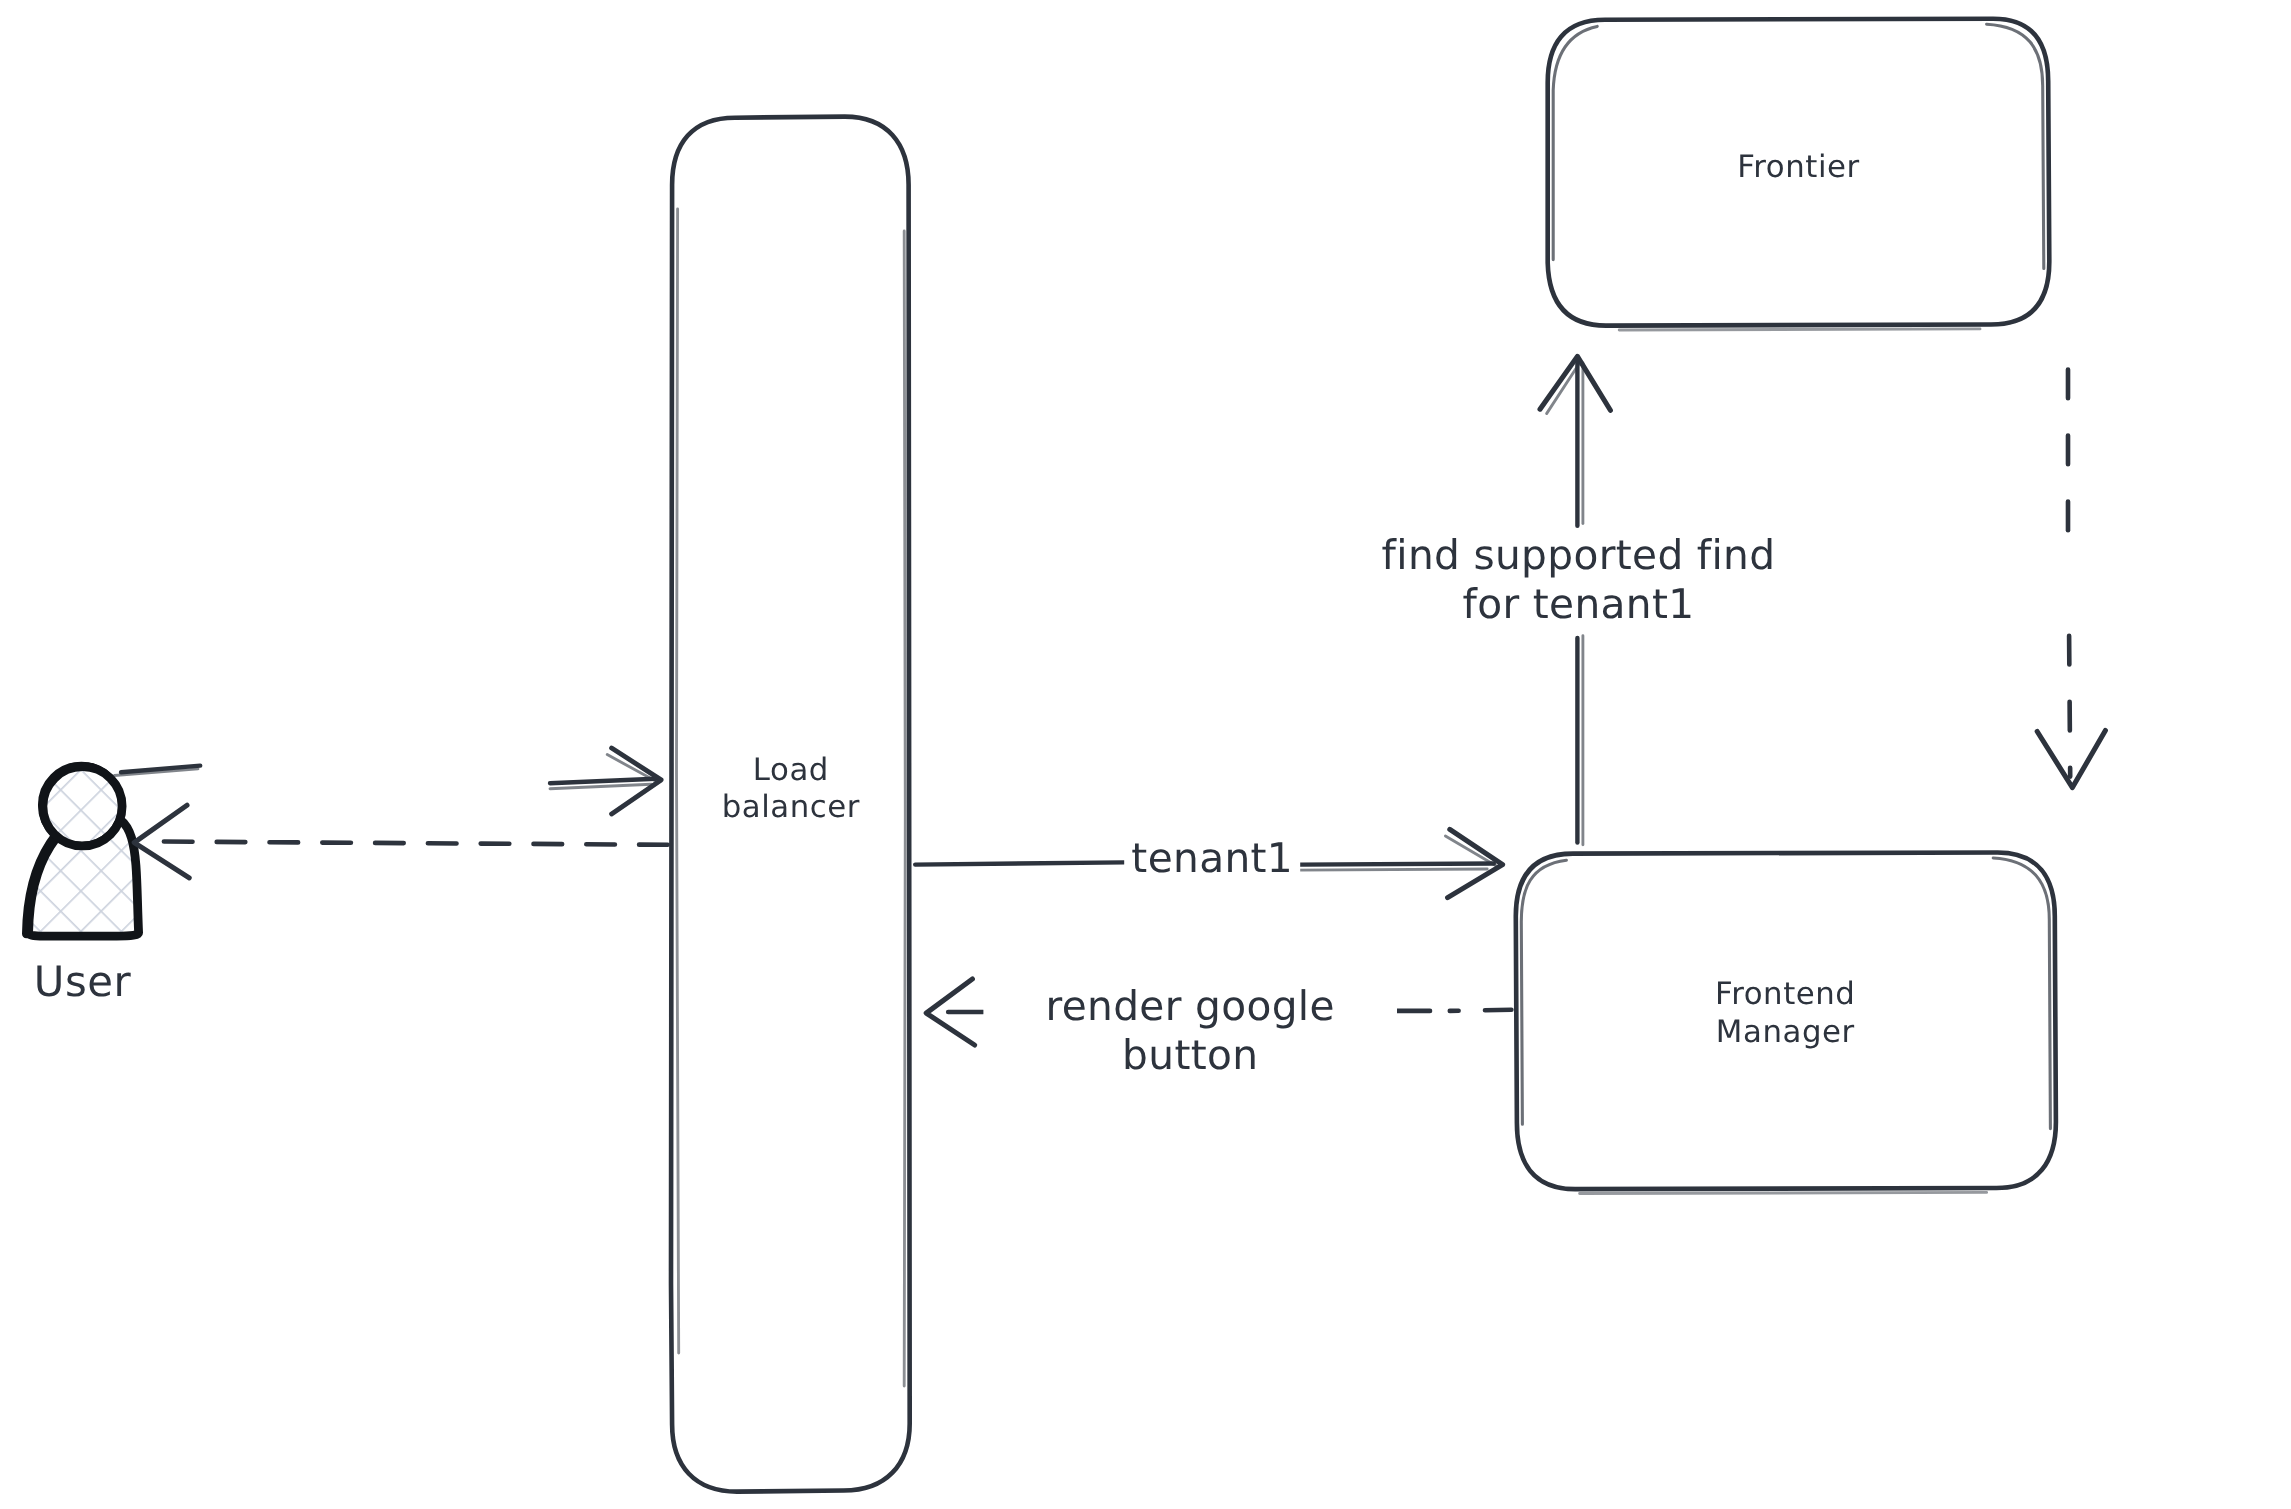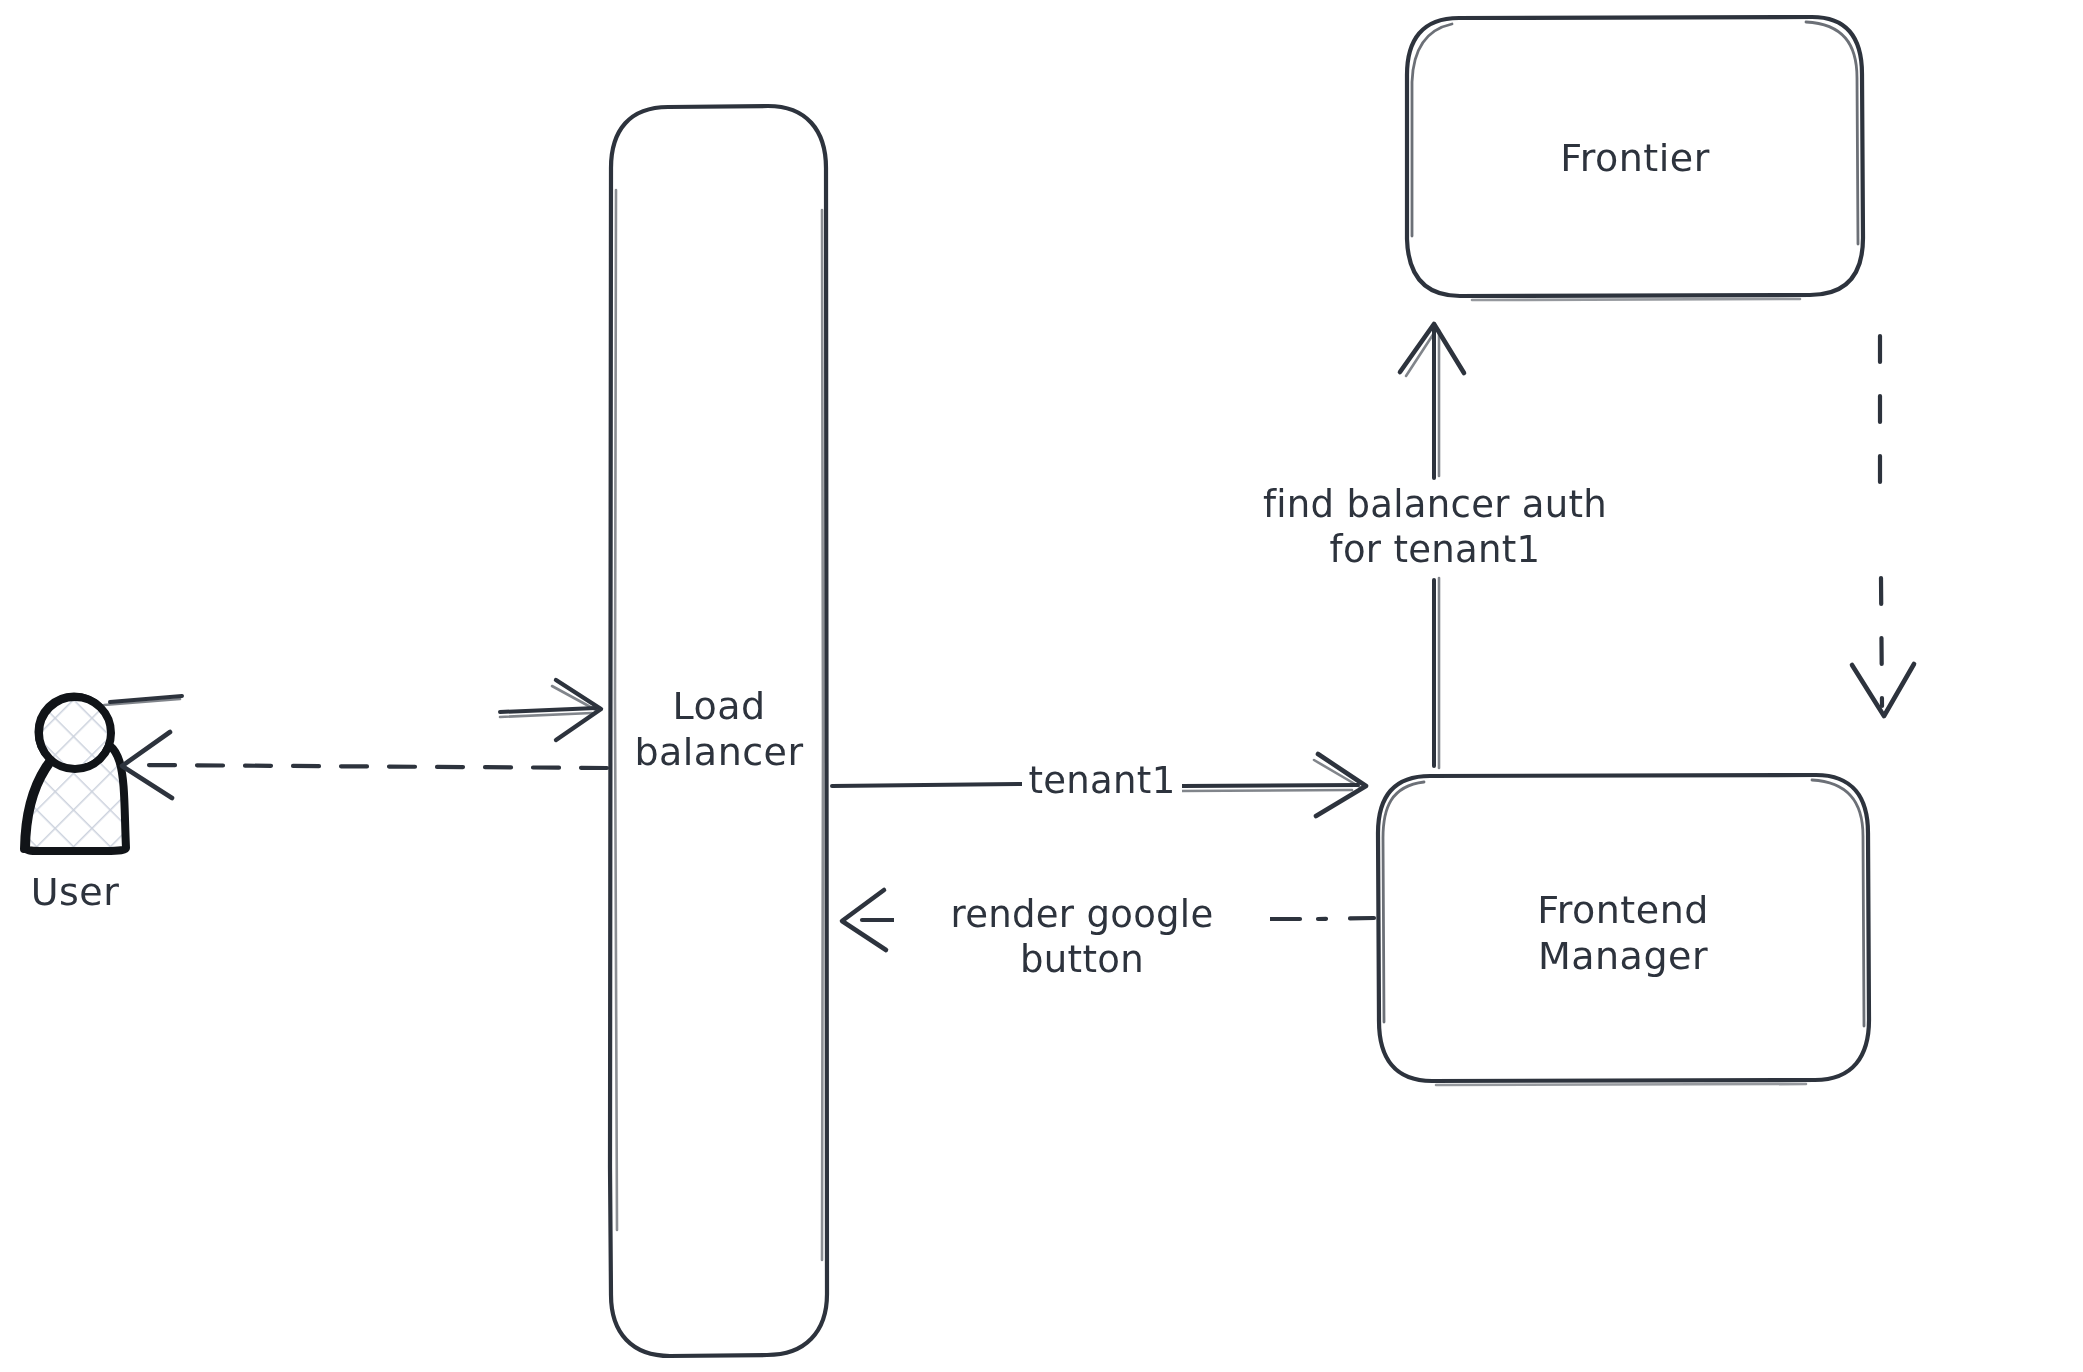--- a/index.html
+++ b/index.html
@@ -31,21 +31,21 @@
     position: absolute;
     color: #2d333d;
     font-family: "DejaVu Sans", sans-serif;
     text-align: center;
     line-height: 1.22;
     white-space: pre-line;
     pointer-events: none;
     -webkit-font-smoothing: antialiased;
   }
   .node-label {
-    font-size: 38px;
+    font-size: 28px;
     letter-spacing: 0.5px;
   }
   .edge-label {
     font-size: 37px;
     letter-spacing: 0.3px;
   }
   .actor-label {
     font-size: 38px;
     letter-spacing: 0.5px;
   }
@@ -185,17 +185,17 @@
   <div class="node-label" style="left:1407px; top:135px; width:456px;">Frontier</div>
 
   <div class="node-label" style="left:1378px; top:887px; width:490px;">Frontend
 Manager</div>
 
 
   <div class="edge-label on-white" style="left:1022px; top:758px; width:160px;">tenant1</div>
 
   <div class="edge-label on-white" style="left:894px; top:892px; width:376px;">render google button</div>
 
-  <div class="edge-label on-white" style="left:1218px; top:482px; width:434px;">find balancer auth
+  <div class="edge-label on-white" style="left:1218px; top:482px; width:434px;">find supported find
 for tenant1</div>
 
 
 </div>
 
 </body></html>

